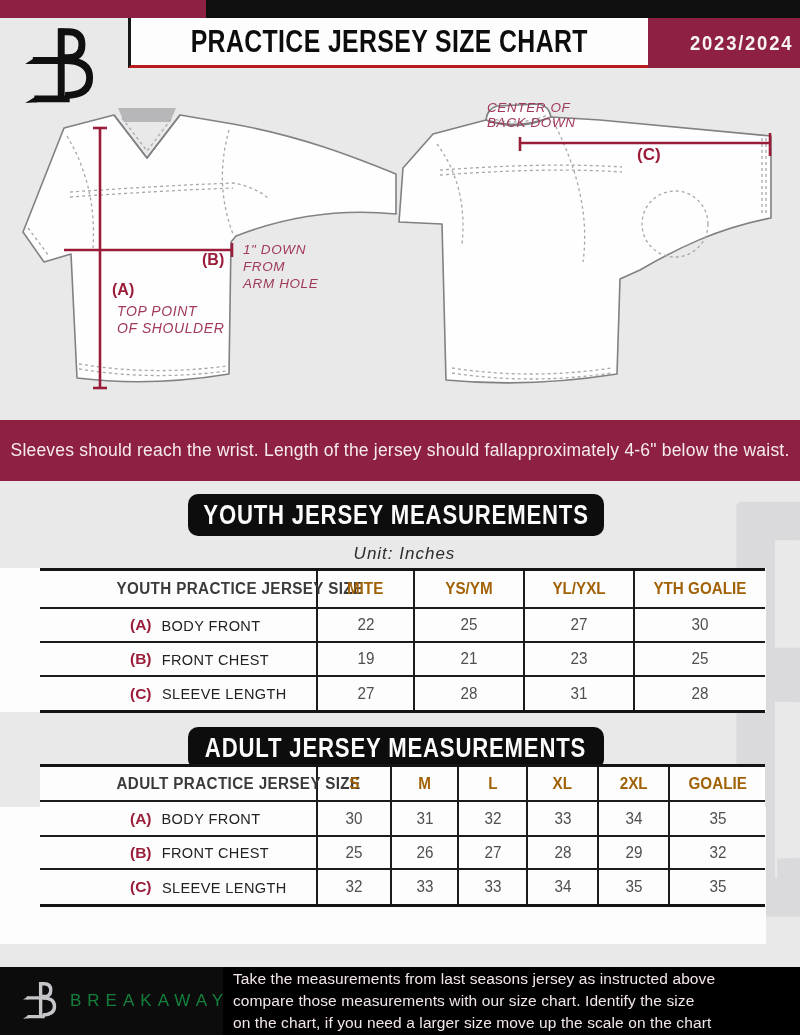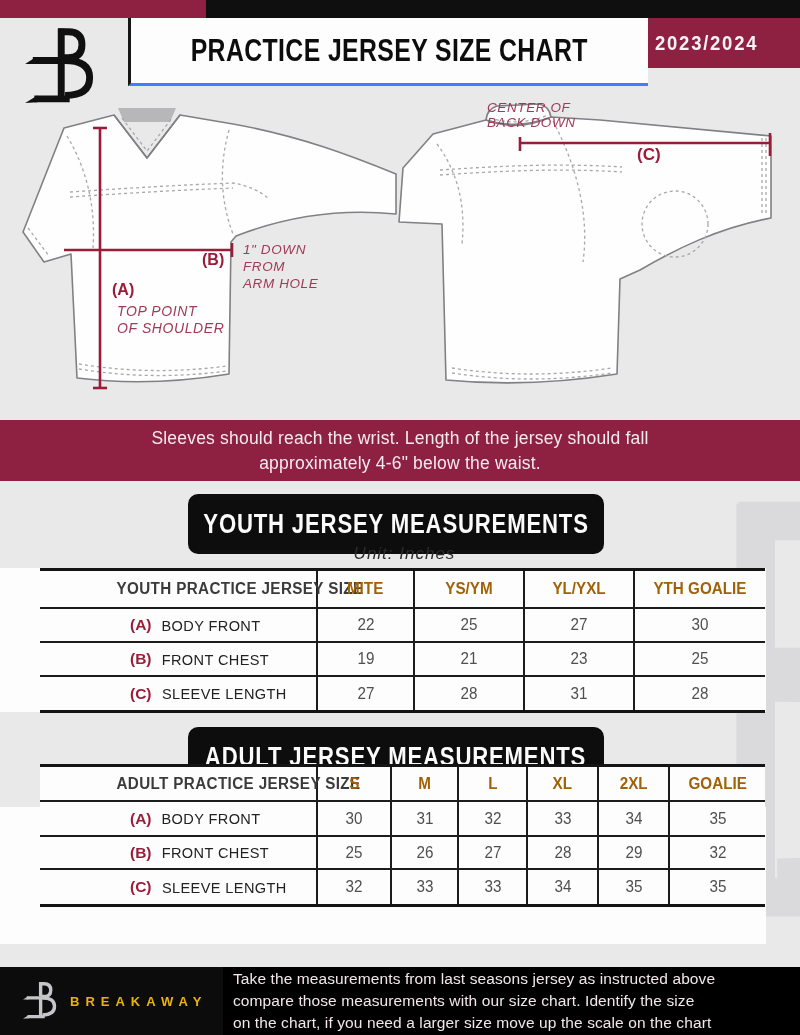--- a/index.html
+++ b/index.html
@@ -9,31 +9,31 @@
     background:#e9e9ea; overflow:hidden;
     font-family:"Liberation Sans", sans-serif;
     -webkit-font-smoothing:antialiased;
   }
   .abs { position:absolute; }
 
   
   .strip-maroon { left:0; top:0; width:206px; height:18px; background:#8e2142; }
   .strip-black  { left:206px; top:0; width:594px; height:18px; background:#0f0f0f; }
   .title-box {
-    left:128px; top:18px; width:520px; height:68px; background:#fdfdfd;
-    border-left:3px solid #161616; border-bottom:3px solid #3b82f6;
+    left:128px; top:18px; width:520px; height:50px; background:#fdfdfd;
+    border-left:3px solid #161616; border-bottom:3px solid #b91c1c;
     display:flex; align-items:center; justify-content:center;
   }
   .title-box span {
     display:inline-block; font-size:31px; font-weight:bold; color:#0d0d0d;
     letter-spacing:0.5px; transform:scaleX(0.8); white-space:nowrap;
   }
   .year-box {
     left:648px; top:18px; width:152px; height:50px; background:#8e2142;
-    display:flex; align-items:center; justify-content:flex-start;
+    display:flex; align-items:center; justify-content:flex-end;
   }
   .year-box span {
     display:inline-block; font-size:21px; font-weight:bold; color:#f7f2f4;
     letter-spacing:2px; transform:scaleX(0.88); white-space:nowrap;
   }
   .logo-top { left:20px; top:24px; width:84px; height:86px; color:#101010; }
 
   
   .diagram-svg { left:0; top:66px; width:800px; height:365px; }
   .diag-label { position:absolute; color:#a03a58; font-style:italic; letter-spacing:0.6px; }
@@ -41,30 +41,30 @@
   .note-a { left:117px; top:303px; font-size:14px; line-height:17px; }
   .note-b { left:243px; top:241px; font-size:13.5px; line-height:17px; }
   .note-c { left:487px; top:92px;  font-size:13.5px; line-height:15px;margin-top:8px; }
   .mark-a { left:112px; top:281px; font-size:16px; }
   .mark-b { left:202px; top:251px; font-size:16px; }
   .mark-c { left:637px; top:145px; font-size:17px; }
 
   
   .notice {
     left:0; top:420px; width:800px; height:61px; background:#8e2142;
-    display:flex; flex-direction:column; align-items:center; justify-content:center;
+    display:flex; flex-direction:row; align-items:center; justify-content:center;
     color:#f5ebee; font-size:17.5px; line-height:25px; letter-spacing:0.2px; text-align:center;
   }
 
   
   .watermark { left:545px; top:478px; width:430px; height:500px; color:#dadadc; }
 
   
   .sec-banner {
-    left:188px; width:416px; height:60px; background:#0d0d0d; border-radius:10px;
+    left:188px; width:416px; height:42px; background:#0d0d0d; border-radius:10px;
     display:flex; align-items:center; justify-content:center;
   }
   .sec-banner span {
     display:inline-block; color:#fbfbfb; font-size:27px; font-weight:bold;
     letter-spacing:1px; transform:scaleX(0.82); white-space:nowrap;
   }
   .unit {
     left:0; width:800px; text-align:center; font-style:italic; font-size:17px;
     color:#2b2b2b; letter-spacing:1px; font-weight:500;padding-left:9px;
   }
@@ -94,21 +94,21 @@
   .rowlabel .mk { color:#9b1c39; font-weight:bold; margin-right:8px; font-size:15.5px; }
   .rowlabel .lb { color:#222; font-size:15px; letter-spacing:0.4px; transform:scaleX(0.97); }
   .row-sep { border-top-width:2.5px; }
 
   
   .foot-black {
     left:0; top:967px; width:223px; height:68px; background:#0c0c0c;
     display:flex; align-items:center;
   }
   .foot-logo { width:38px; height:42px; margin-left:22px; color:#c6c6ca; flex:none; }
-  .foot-brand { color:#eab308; font-size:13px; font-weight:bold; letter-spacing:6px; margin-left:10px; white-space:nowrap; }
+  .foot-brand { color:#15803d; font-size:17px; font-weight:normal; letter-spacing:6px; margin-left:10px; white-space:nowrap; }
   .foot-maroon {
     left:223px; top:967px; width:577px; height:68px; background:#000000;
     display:flex; flex-direction:column; justify-content:center;
     padding-left:10px; color:#f2e6ea; font-size:15.5px; line-height:22px; letter-spacing:0.1px;
   }
 
   svg { display:block; width:100%; height:100%; }
 </style>
 </head>
 <body>

